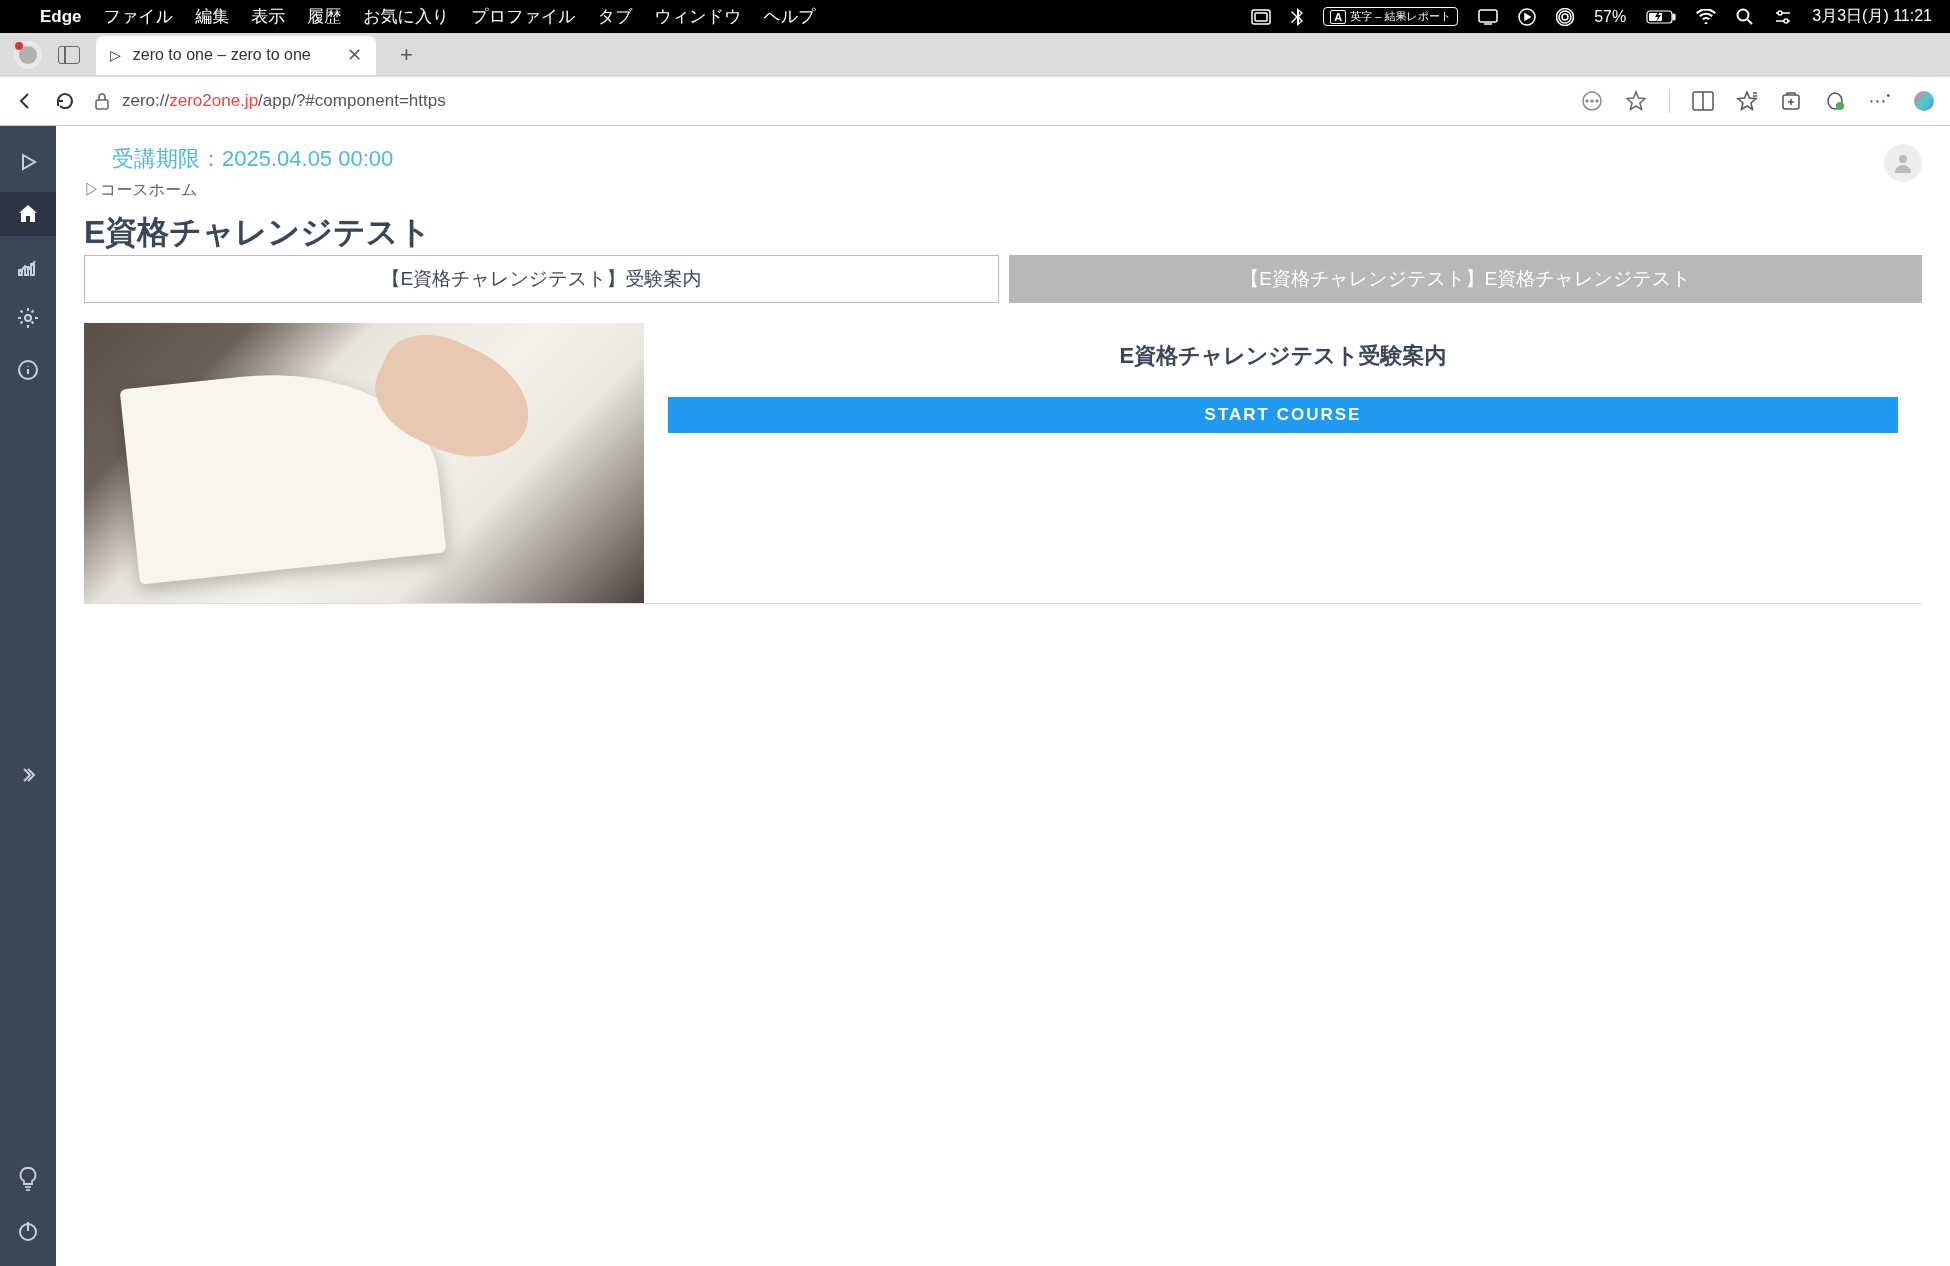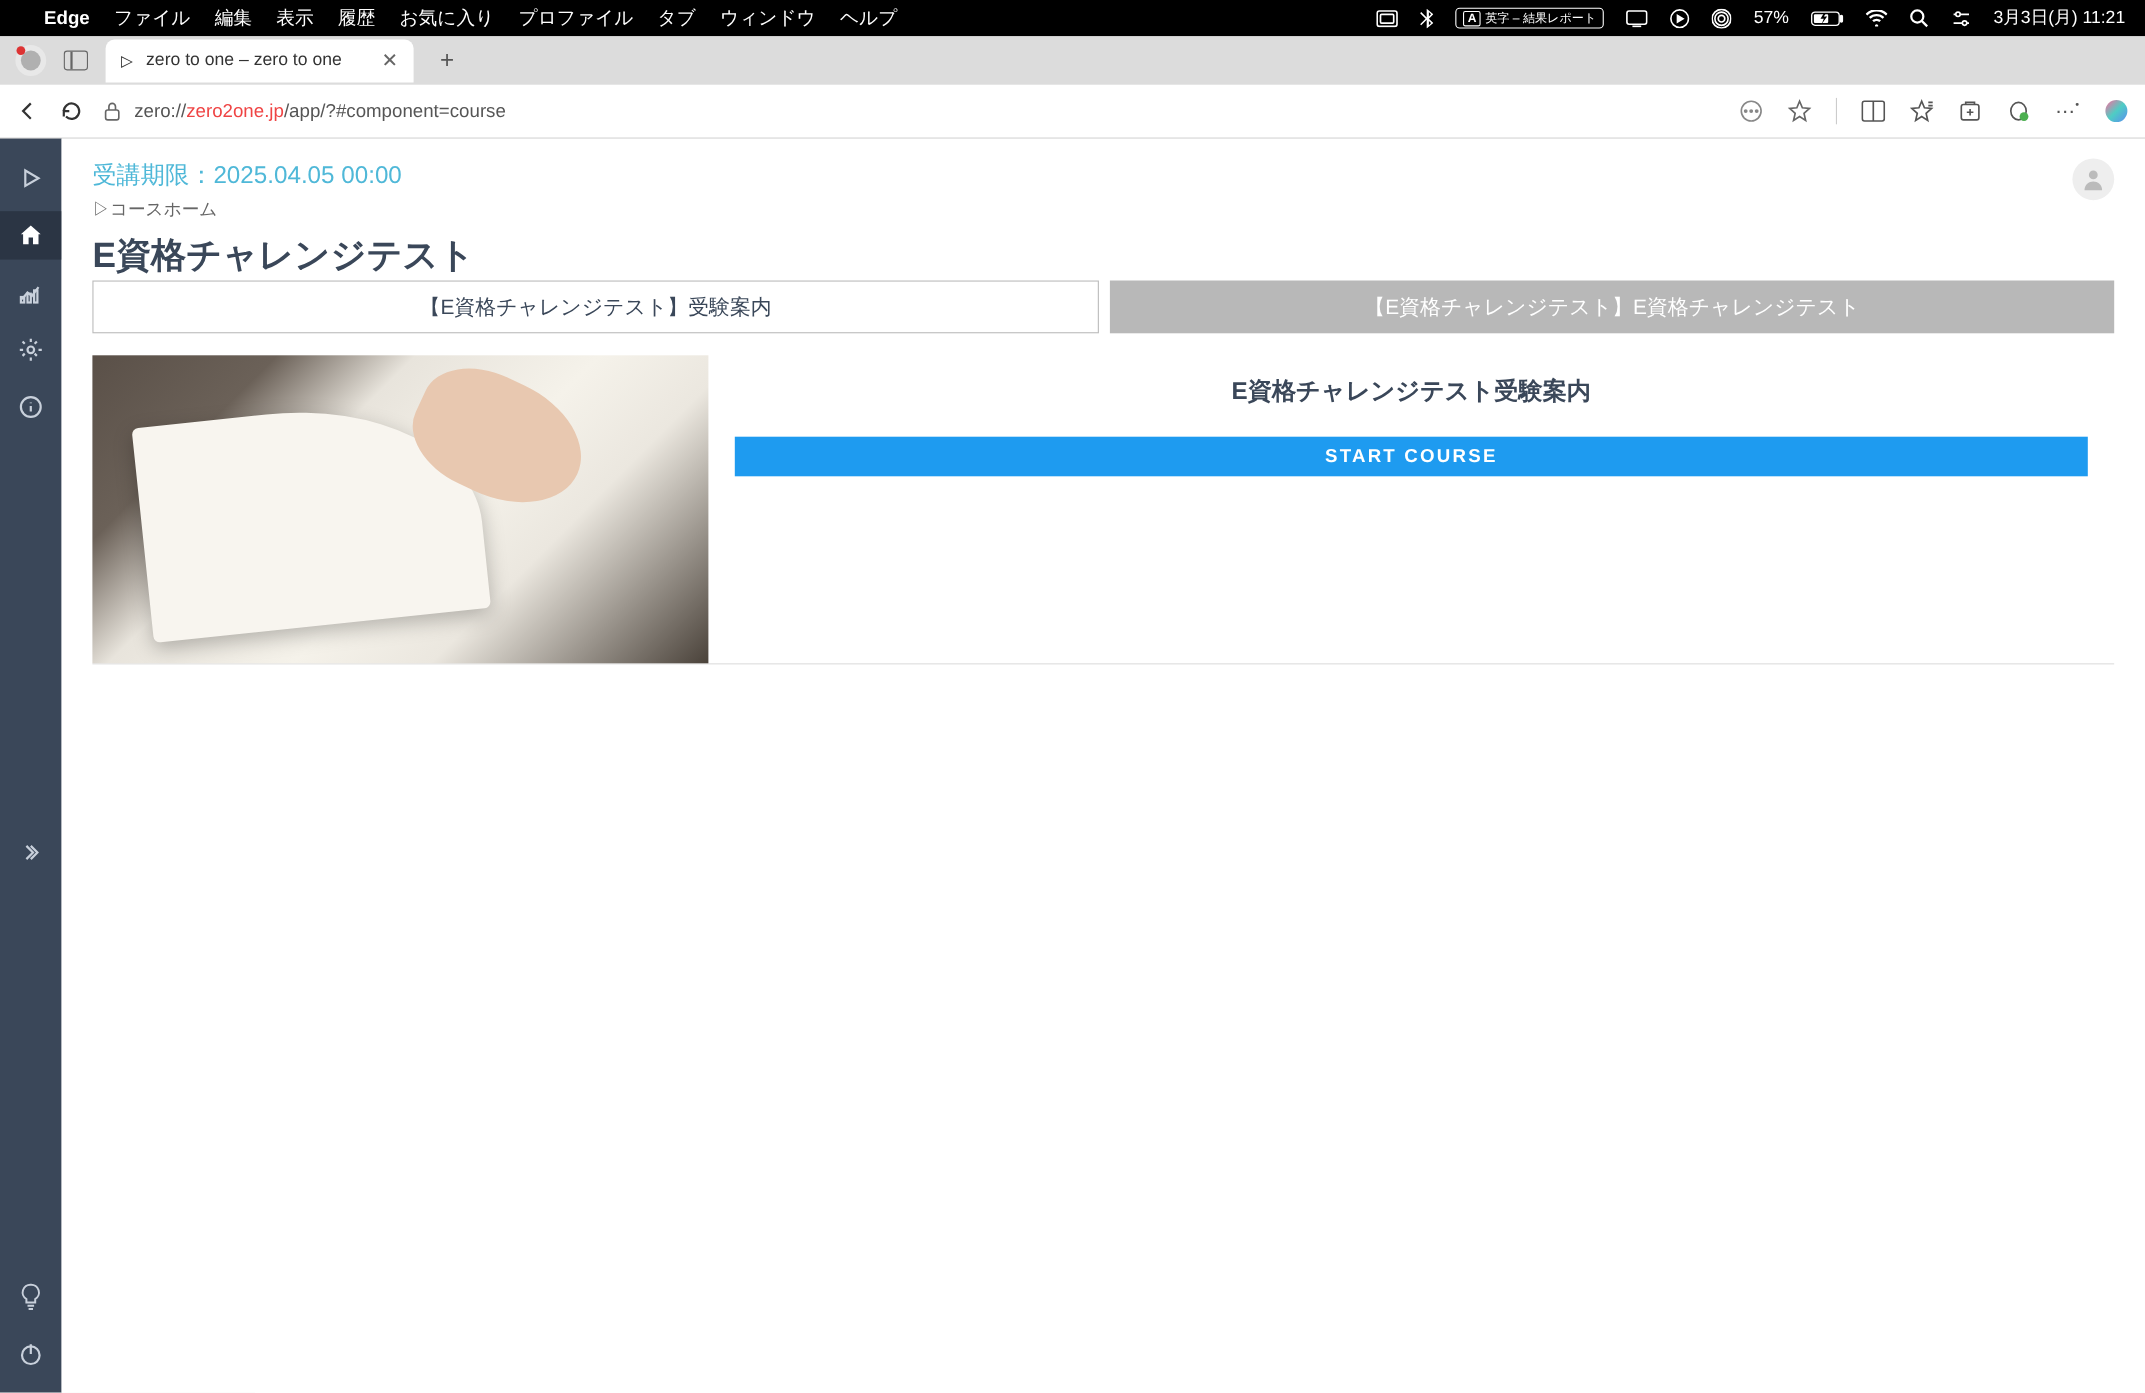--- a/index.html
+++ b/index.html
@@ -121,20 +121,21 @@
       flex: 1;
       background: #fff;
       padding: 18px 28px;
       position: relative;
       overflow: auto;
     }
     .deadline {
       color: #4fb8d8;
       font-size: 22px;
       font-weight: 500;
+      margin-left: 28px;
     }
     .breadcrumb {
       color: #666;
       font-size: 16px;
       margin-top: 6px;
     }
     .page-title {
       color: #3a4759;
       font-size: 32px;
       font-weight: 700;
@@ -339,21 +340,21 @@
         </svg>
     </span>
     <div class="addr-box">
       <span class="lock">
         <svg width="16" height="18" viewBox="0 0 16 18" fill="none" stroke="#666" stroke-width="1.5">
             <rect x="2" y="8" width="12" height="9" rx="2"></rect>
             <path d="M5 8V5a3 3 0 016 0v3"></path>
           </svg>
       </span>
       <span>
-        <span>zero://</span><span class="domain">zero2one.jp</span><span>/app/?#component=course</span>
+        <span>zero://</span><span class="domain">zero2one.jp</span><span>/app/?#component=https</span>
       </span>
     </div>
     <div class="addr-actions">
       <span class="addr-icon">
         <svg width="22" height="22" viewBox="0 0 22 22" fill="none" stroke="#888" stroke-width="1.5">
             <circle cx="11" cy="11" r="9"></circle>
             <circle cx="6" cy="11" r="1" fill="#888"></circle>
             <circle cx="11" cy="11" r="1" fill="#888"></circle>
             <circle cx="16" cy="11" r="1" fill="#888"></circle>
           </svg>

